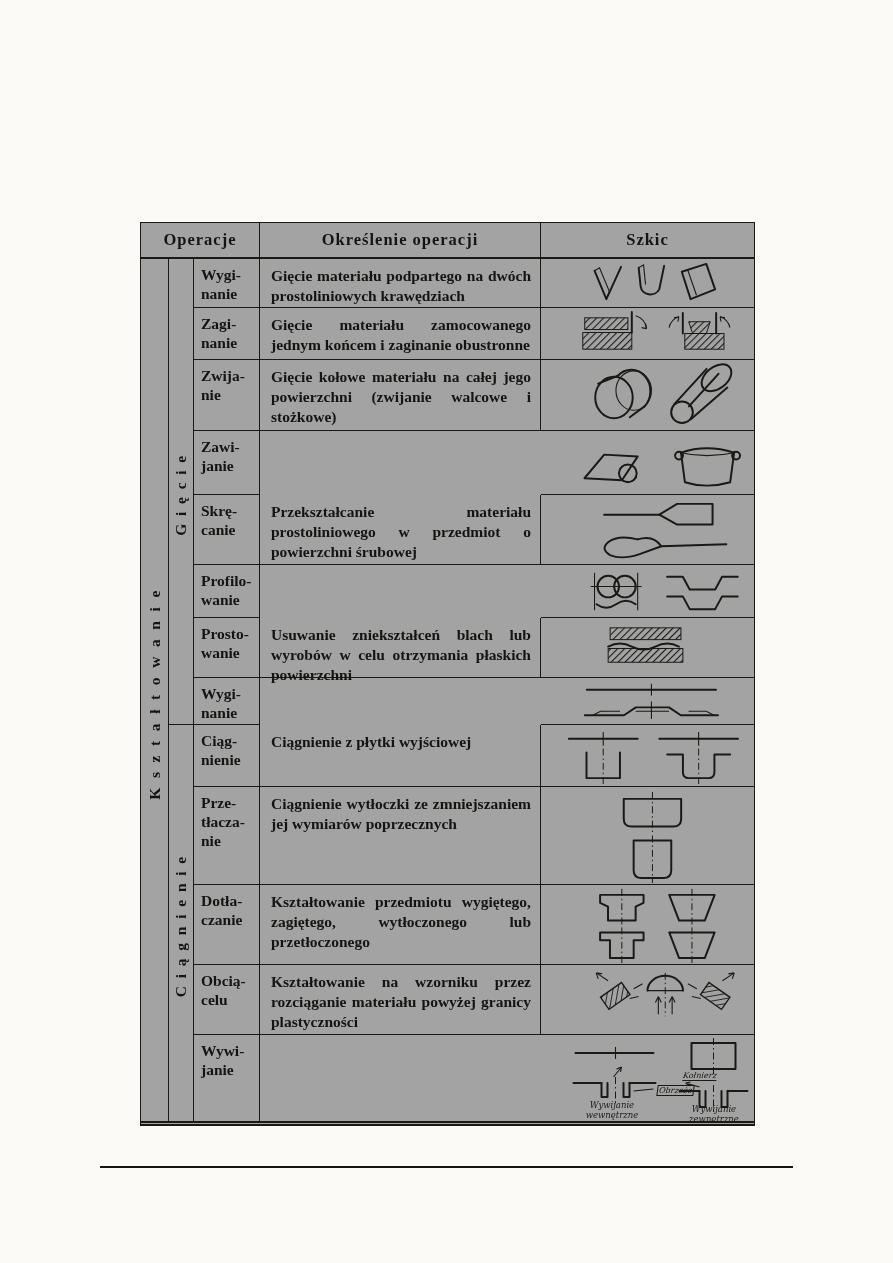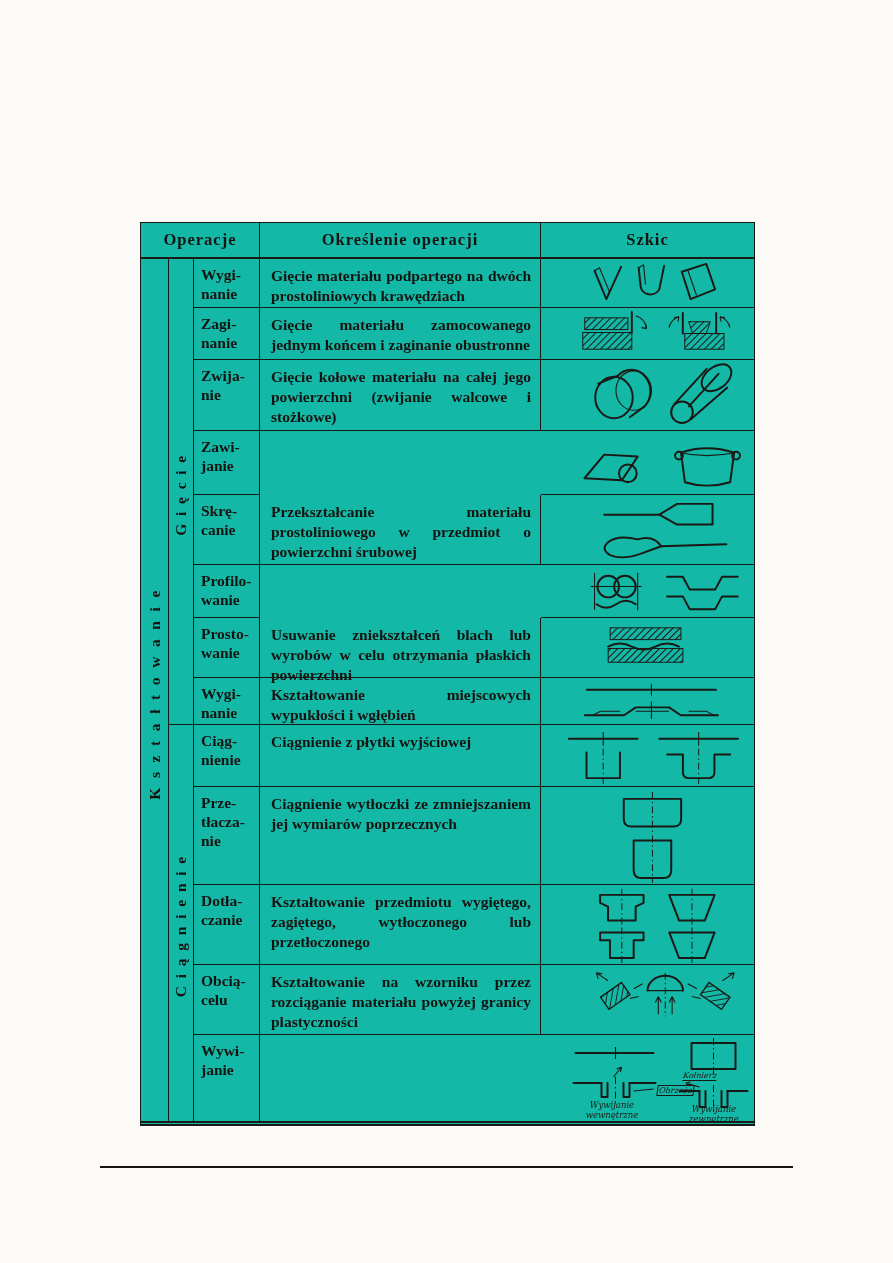--- a/index.html
+++ b/index.html
@@ -13,21 +13,21 @@
   .page{position:absolute;inset:0;overflow:hidden;}
 
   
   .optable{
     position:absolute;left:140px;top:222px;width:613px;
     display:grid;
     grid-template-columns:28px 25px 66px 281px 1fr;
     grid-template-rows:36px 49px 52px 71px 64px 70px 53px 60px 47px 62px 98px 80px 70px 86px;
     border:1.6px solid #1a1916;
     border-bottom:5px double #1a1916;
-    background:#14b8a6;
+    background:#a3a3a3;
   }
   .cell{box-sizing:border-box;}
   .br{border-right:1.2px solid #1a1916;}
   .bb{border-bottom:1.2px solid #1a1916;}
   .hcell{
     display:flex;align-items:center;justify-content:center;
     font-weight:bold;font-size:16.5px;letter-spacing:.06em;
     border-bottom:2.4px solid #1a1916;
   }
   .namecell{
@@ -196,21 +196,20 @@
           </pattern>
         </defs>
         <rect x="68" y="10" width="72" height="12" fill="url(#h7)" stroke="#1a1916" stroke-width="1"></rect>
         <rect x="66" y="31" width="76" height="14" fill="url(#h7)" stroke="#1a1916" stroke-width="1"></rect>
         <path class="stroke" d="M66,29 q12,-6 24,0 t24,0 t24,0" stroke-width="2.6"></path>
       </svg>
     </div>
 
     <div class="cell namecell br bb" style="grid-area:9/3">Wygi-
 nanie</div>
-    <div class="cell defcell br bb" style="grid-area:9/4">Kształtowanie miejscowych wypukłości i wgłębień</div>
     <div class="cell skcell bb" style="grid-area:9/5">
       <svg viewBox="0 0 212 47">
         <line class="stroke" x1="44" y1="12" x2="176" y2="12"></line>
         <line class="thin" x1="110" y1="6" x2="110" y2="18"></line>
         <path class="stroke" d="M42,38 H82 L94,30 H128 L140,38 H178"></path>
         <path class="thin" d="M50,38 l8,-4 h20 M148,34 h18 l8,4 M94,34 h34"></path>
         <line class="thin" x1="110" y1="24" x2="110" y2="42"></line>
       </svg>
     </div>
 

